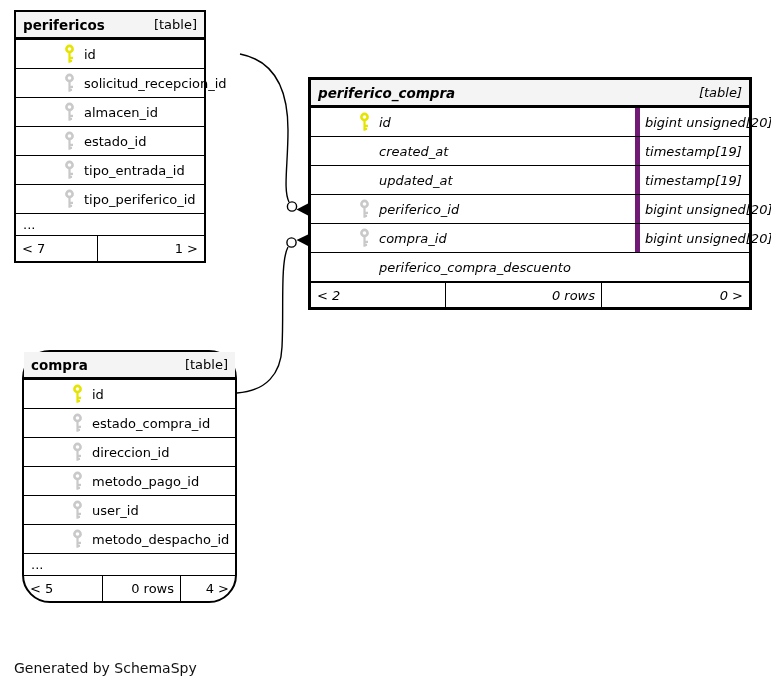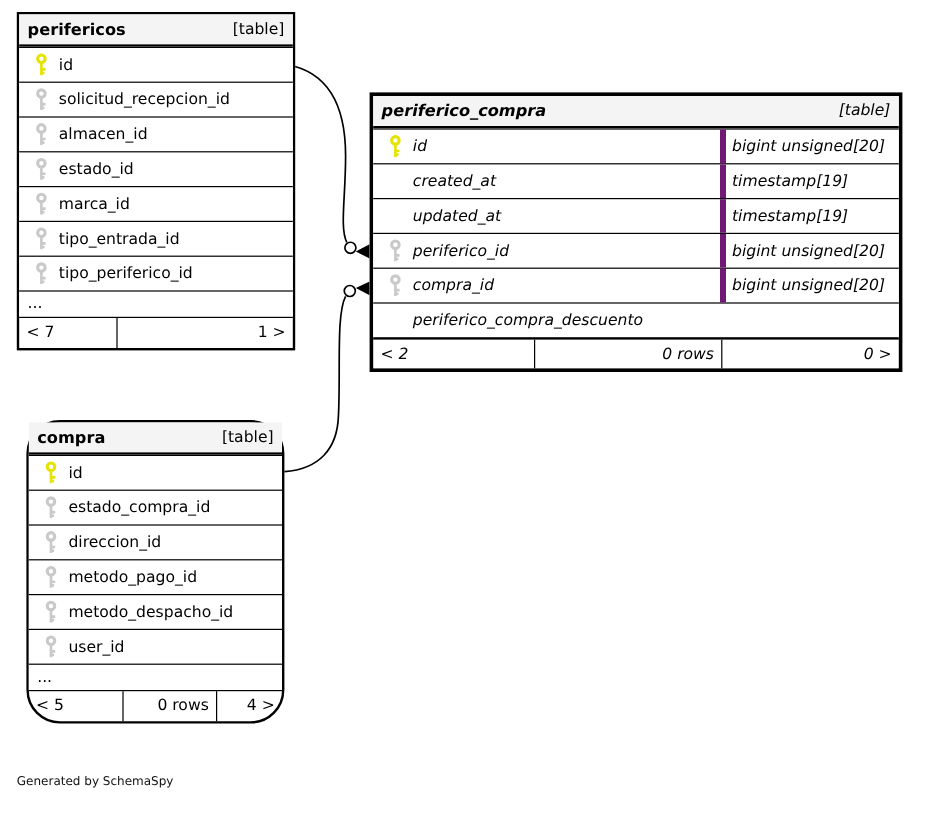--- a/index.html
+++ b/index.html
@@ -16,21 +16,21 @@
   .table-node.focus{border-width:3px;font-style:italic;}
   .t-header{
     display:flex;align-items:center;justify-content:space-between;
     background:#f4f4f4;border-bottom:2px solid #000;
     height:27px;padding:0 7px;box-sizing:border-box;
   }
   .t-title{font-weight:bold;font-size:13.5px;}
   .t-badge{font-size:13px;}
   .t-row{
     display:flex;align-items:center;height:29px;box-sizing:border-box;
-    border-top:1px solid #000;background:#fff;
+    border-top:1px solid #000;background:#fff;padding-left:35px;
   }
   .t-row:first-of-type{border-top:none;}
   .c-main{display:flex;align-items:center;flex:1;height:100%;padding-left:13px;box-sizing:border-box;}
   .key-slot{width:11px;height:21px;margin-right:9px;flex:0 0 11px;}
   .key-slot svg{display:block;width:11px;height:21px;}
   .pk{color:#e4e400;}
   .fk{color:#c9c9c9;}
   .c-name{white-space:nowrap;}
   .c-type{
     border-left:5px solid #701a75;width:149px;flex:0 0 149px;height:100%;
@@ -44,21 +44,21 @@
     display:flex;align-items:center;height:100%;box-sizing:border-box;padding:0 6px;
   }
   .f-mid,.f-right{border-left:1px solid #000;justify-content:flex-end;}
   .f-left{justify-content:flex-start;}
   
   .tn-perifericos .f-left{width:81px;}  .tn-perifericos .f-mid{width:88px;}  .tn-perifericos .f-right{flex:1;}
   .tn-compra .f-left{width:78px;}       .tn-compra .f-mid{width:78px;}       .tn-compra .f-right{flex:1;}
   .tn-pc .f-left{width:134px;}          .tn-pc .f-mid{width:156px;}          .tn-pc .f-right{flex:1;}
   .tn-pc .c-main{flex:0 0 289px;width:289px;}
   #generated-note{
-    position:absolute;left:14px;top:646px;font-size:10px;color:#111;
+    position:absolute;left:14px;top:660px;font-size:14px;color:#111;
   }
 </style>
 </head>
 <body>
 
 <svg width="0" height="0" style="position:absolute">
   <defs>
     <g id="key-shape">
       <circle cx="6" cy="5" r="3.4" fill="none" stroke="currentColor" stroke-width="2.8"></circle>
       <path d="M6 8.5 L6 20 M6 14.6 L9.8 14.6 M6 17.9 L8.8 17.9" fill="none" stroke="currentColor" stroke-width="2.4"></path>
@@ -70,21 +70,21 @@
 
   <svg id="wires" viewBox="0 0 771 688">
     <path d="M 240 54 C 276 61 288 92 288 130 C 288 165 283 190 289 202" fill="none" stroke="#000" stroke-width="1.4"></path>
     <path d="M 237 393 C 266 391 281 374 282 347 C 284 310 280 262 288 247" fill="none" stroke="#000" stroke-width="1.4"></path>
     <polygon points="296.5,209.5 308,203.5 308,215.5" fill="#000"></polygon>
     <circle cx="292" cy="206.5" r="4.6" fill="#fff" stroke="#000" stroke-width="1.4"></circle>
     <polygon points="296.5,240 308,234.5 308,246" fill="#000"></polygon>
     <circle cx="291.5" cy="242.5" r="4.6" fill="#fff" stroke="#000" stroke-width="1.4"></circle>
   </svg>
 
-  <div class="table-node tn-perifericos" style="left:14px;top:10px;width:232px;">
+  <div class="table-node tn-perifericos" style="left:14px;top:10px;width:192px;">
     <div class="t-header">
       <span class="t-title">perifericos</span>
       <span class="t-badge">[table]</span>
     </div>
     <div class="t-row">
       <div class="c-main">
           <span class="key-slot pk">
             <svg viewBox="0 0 12 22">
               <use href="#key-shape"></use>
             </svg>
@@ -113,30 +113,20 @@
         </div>
     </div>
     <div class="t-row">
       <div class="c-main">
           <span class="key-slot fk">
             <svg viewBox="0 0 12 22">
               <use href="#key-shape"></use>
             </svg>
           </span>
       <span class="c-name">estado_id</span>
-        </div>
-    </div>
-    <div class="t-row">
-      <div class="c-main">
-          <span class="key-slot fk">
-            <svg viewBox="0 0 12 22">
-              <use href="#key-shape"></use>
-            </svg>
-          </span>
-      <span class="c-name">marca_id</span>
         </div>
     </div>
     <div class="t-row">
       <div class="c-main">
           <span class="key-slot fk">
             <svg viewBox="0 0 12 22">
               <use href="#key-shape"></use>
             </svg>
           </span>
       <span class="c-name">tipo_entrada_id</span>
@@ -271,31 +261,31 @@
       <span class="c-name">metodo_pago_id</span>
         </div>
     </div>
     <div class="t-row">
       <div class="c-main">
           <span class="key-slot fk">
             <svg viewBox="0 0 12 22">
               <use href="#key-shape"></use>
             </svg>
           </span>
+      <span class="c-name">user_id</span>
+        </div>
+    </div>
+    <div class="t-row">
+      <div class="c-main">
+          <span class="key-slot fk">
+            <svg viewBox="0 0 12 22">
+              <use href="#key-shape"></use>
+            </svg>
+          </span>
       <span class="c-name">metodo_despacho_id</span>
-        </div>
-    </div>
-    <div class="t-row">
-      <div class="c-main">
-          <span class="key-slot fk">
-            <svg viewBox="0 0 12 22">
-              <use href="#key-shape"></use>
-            </svg>
-          </span>
-      <span class="c-name">user_id</span>
         </div>
     </div>
     <div class="t-row ellipsis">
       <span>...</span>
     </div>
     <div class="t-footer">
       <span class="f-cell f-left">&lt; 5</span>
       <span class="f-cell f-mid">0 rows</span>
       <span class="f-cell f-right">4 &gt;</span>
     </div>

